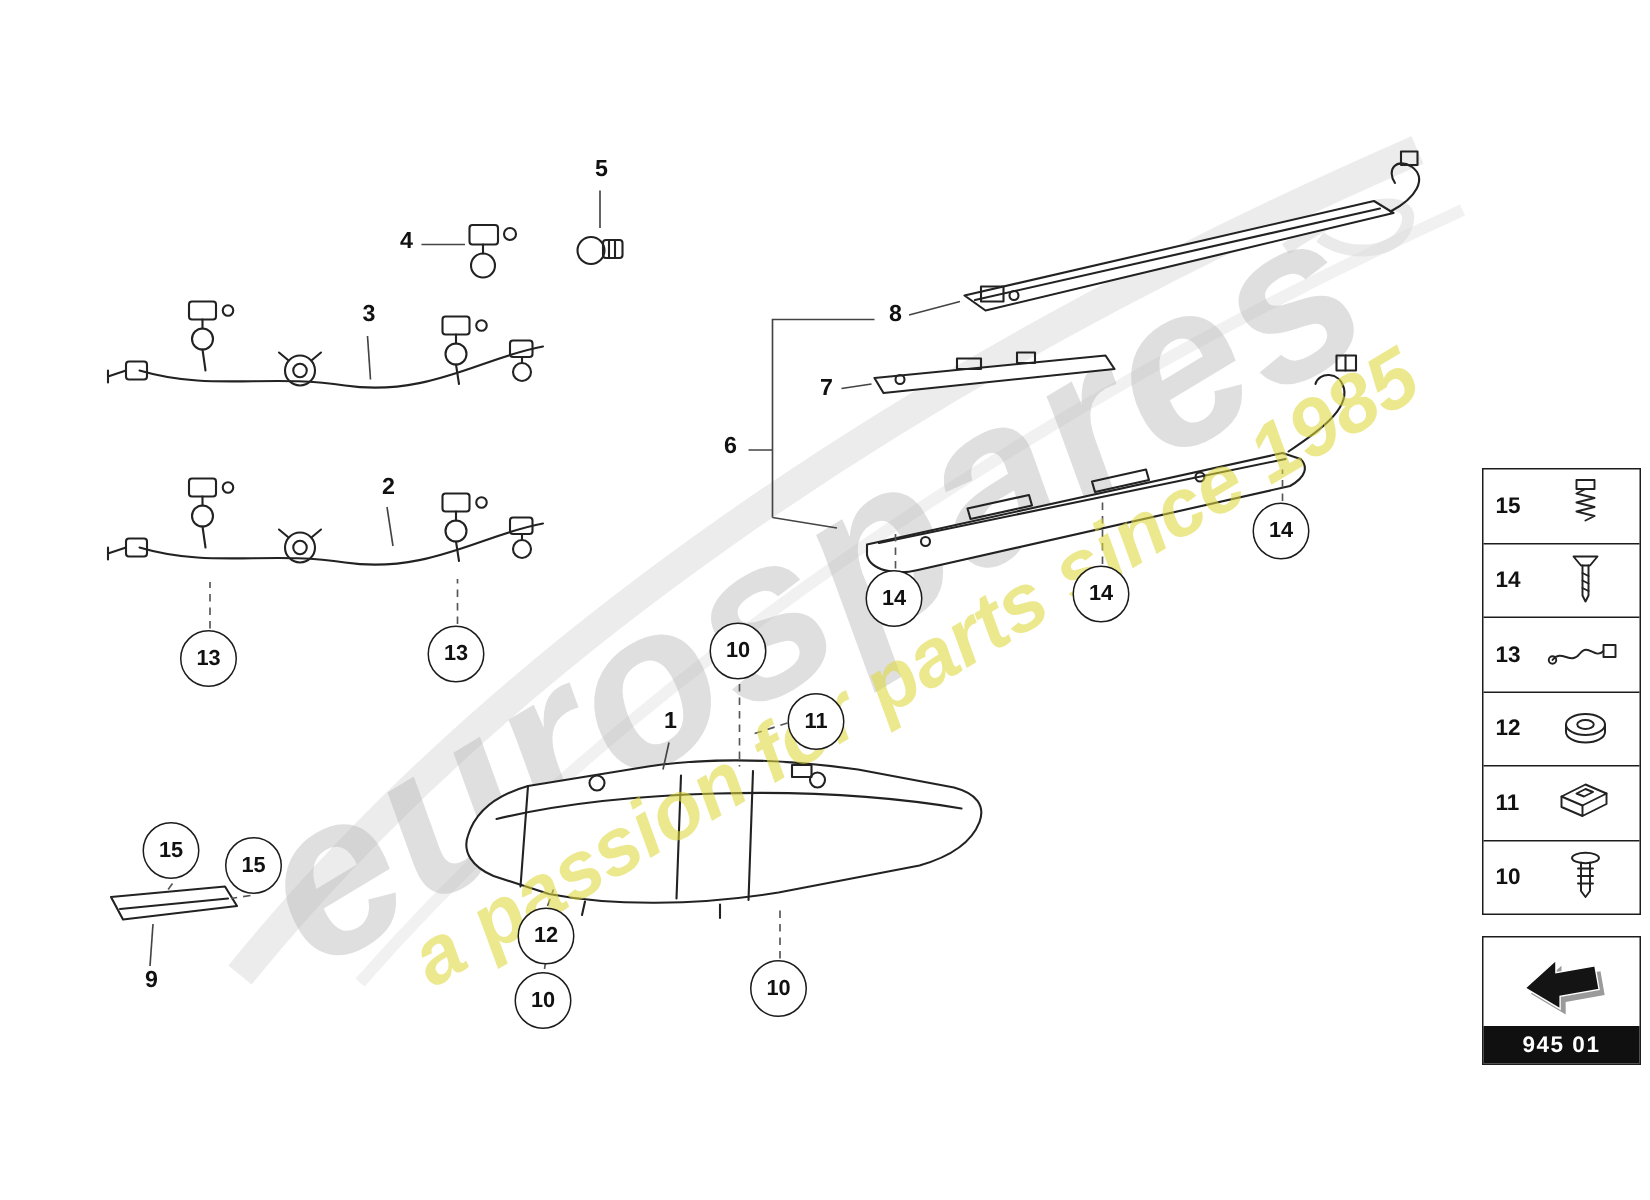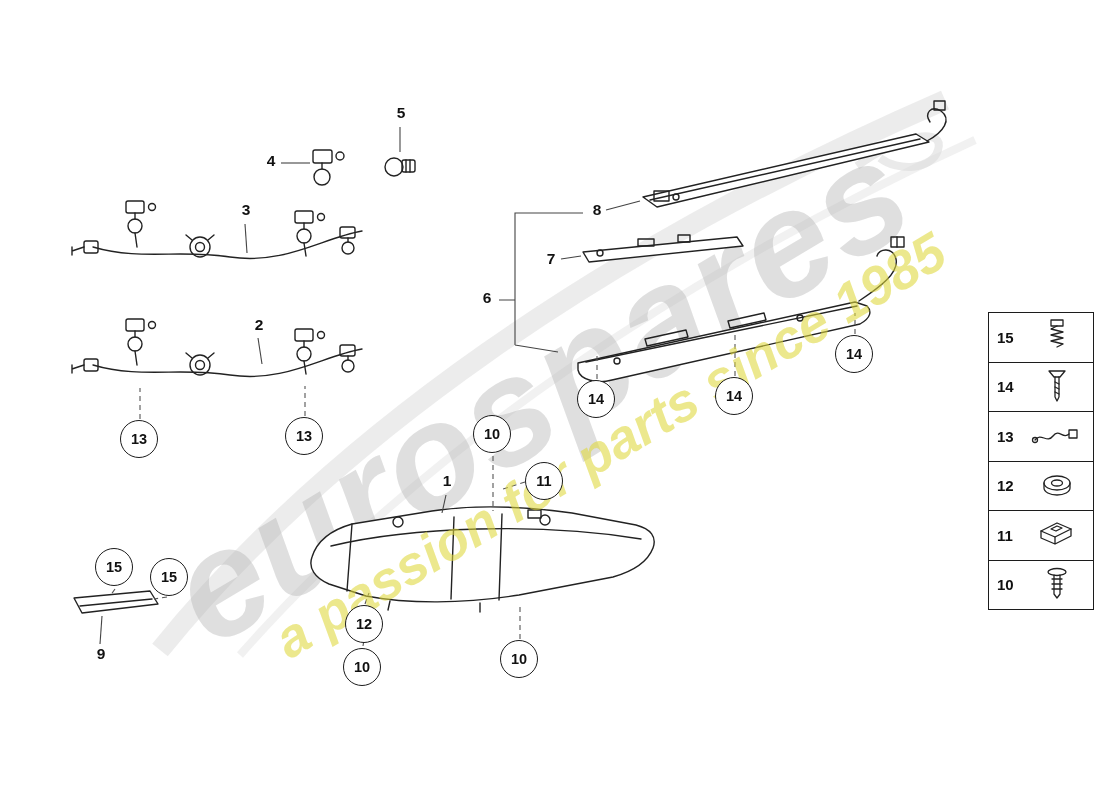--- a/index.html
+++ b/index.html
@@ -251,14 +251,23 @@
     <div class="lrow">
       <span class="lnum">10</span>
       <svg class="licon" width="52" height="40" viewBox="0 0 52 40">
         <ellipse class="micon" cx="28" cy="7" rx="9" ry="3.5"></ellipse>
         <path class="micon" d="M25,10 L25,29 M31,10 L31,29 M25,29 L28,33 L31,29"></path>
         <path class="micon" d="M23,14 l10,0 M23,19 l10,0 M23,24 l10,0"></path>
       </svg>
     </div>
   </div>
 
+  <div class="codebox">
+    <div class="codeicon">
+      <svg width="76" height="52" viewBox="0 0 80 56">
+        <polygon points="18,36 40,16 40,25 68,20 71,37 43,42 43,51" fill="#9a9a9a"></polygon>
+        <polygon points="14,32 36,12 36,21 64,16 67,33 39,38 39,47" fill="#141414" stroke="#fff" stroke-width="1"></polygon>
+      </svg>
+    </div>
+    <div class="codebar">945 01</div>
+  </div>
 
 </div>
 
 </body></html>

